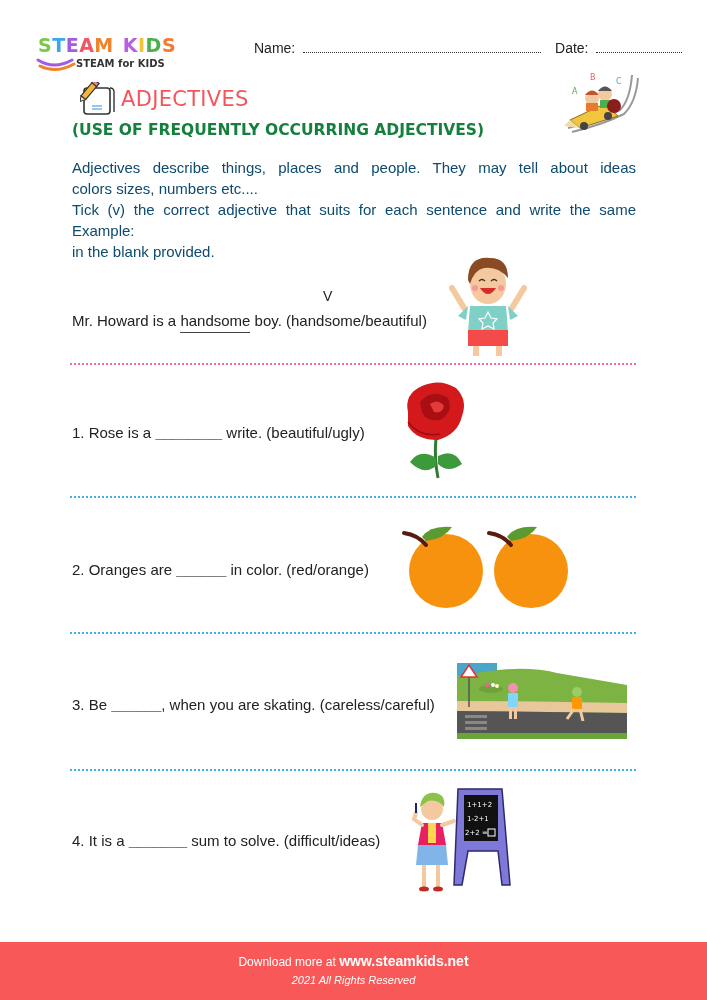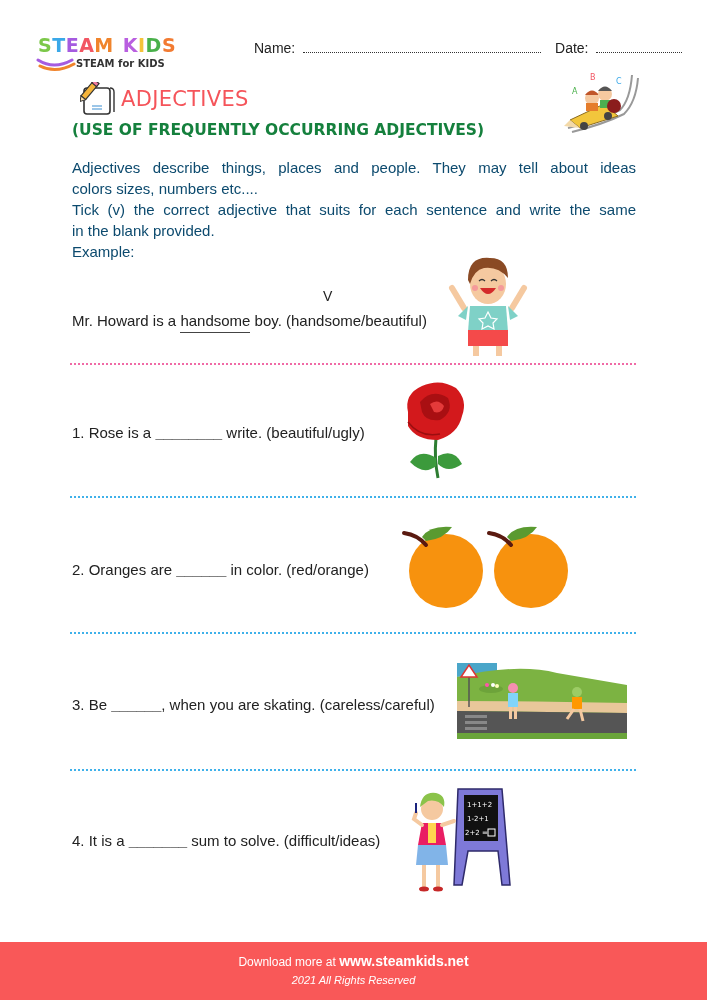--- a/index.html
+++ b/index.html
@@ -93,22 +93,22 @@
   <circle cx="54" cy="36" r="7" fill="#8b1d1d"></circle>
   <text x="30" y="10" font-size="8" fill="#f25663" font-family="DejaVu Sans, sans-serif">B</text>
   <text x="56" y="14" font-size="8" fill="#3aa8e8" font-family="DejaVu Sans, sans-serif">C</text>
   <text x="12" y="24" font-size="8" fill="#49b04a" font-family="DejaVu Sans, sans-serif">A</text>
 </svg>
 
 <div class="intro">
   <p class="just">Adjectives describe things, places and people. They may tell about ideas</p>
   <p>colors sizes, numbers etc....</p>
   <p class="just">Tick (v) the correct adjective that suits for each sentence and write the same</p>
+  <p>Example:</p>
   <p>in the blank provided.</p>
-  <p>Example:</p>
 </div>
 
 <div class="tick">V</div>
 <div class="q" style="top:312px;">
   <span>Mr. Howard is a </span><span class="ul">handsome</span><span> boy. (handsome/beautiful)</span>
 </div>
 
 <svg class="pic" style="left:448px; top:252px;" width="80" height="108">
   <path d="M4 36 L16 56" stroke="#f5c9a0" stroke-width="6" stroke-linecap="round"></path>
   <path d="M76 36 L64 56" stroke="#f5c9a0" stroke-width="6" stroke-linecap="round"></path>

